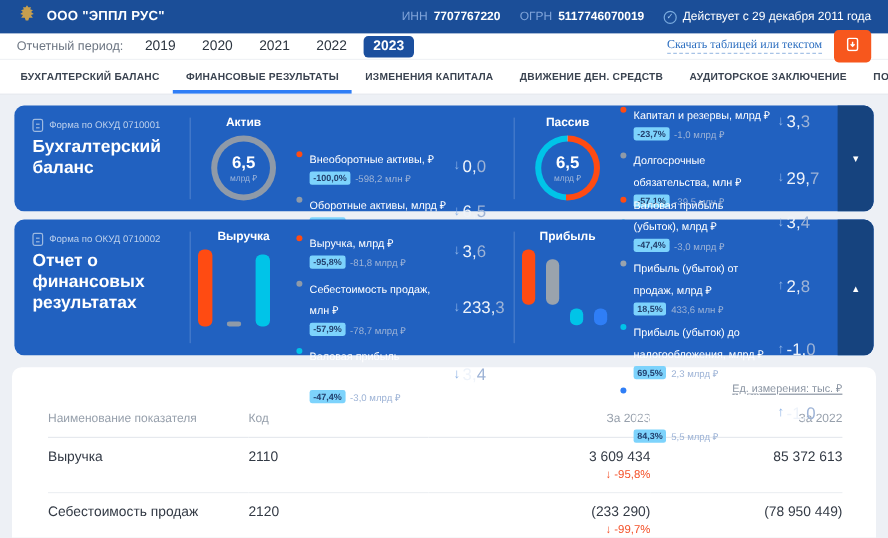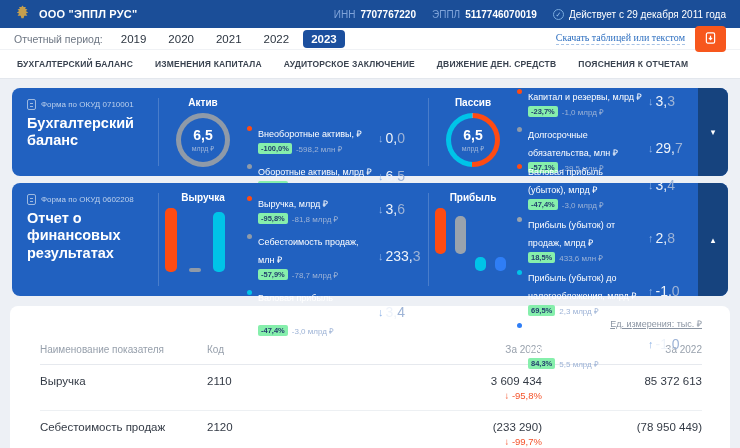--- a/index.html
+++ b/index.html
@@ -63,21 +63,21 @@
   .bar { position:absolute; border-radius:5px; }
 
   .legend { flex:1; display:flex; flex-direction:column; justify-content:center;
             gap:7px; min-width:0; padding:2px 2px 0 0;margin-top:48px; }
   .legend.four { gap:4px; }
   .litem { display:flex; gap:6px; }
   .ldot { width:5px; height:5px; border-radius:50%; flex:none; margin-top:3px; }
   .ltext { flex:1; min-width:0; }
   .llabel { font-size:9px; line-height:1.15; }
   .lbadges { display:flex; gap:4px; margin-top:2px; align-items:center; }
-  .badge { background:#86efac; color:#23406e; font-size:7.5px; font-weight:bold;
+  .badge { background:#7dd3fc; color:#23406e; font-size:7.5px; font-weight:bold;
            padding:1px 3px; border-radius:2px; }
   .ldelta { font-size:8px; color:#9db3d6; }
   .lvalue { flex:none; width:48px; font-size:14px; color:#eef3fa; display:flex;
             align-items:center; gap:2px; }
   .arr { color:#8fb4e6; font-size:11px; }
   .dim { color:#9db3d6; }
 
   
   .tablecard { background:#fff; border-radius:8px 8px 0 0; margin:10px 10px 0;
                padding:0 28px 0 30px; }
@@ -100,21 +100,21 @@
   <span>
     <svg width="17" height="17" viewBox="0 0 24 24" fill="#c69f4e">
         <path d="M12 2l1.6 2.4h3.2l-1.1 2.3 3.3 1.1-2.2 2.2 3.2 2.2-3.3 1.1 2.2 3.3h-4.3L13.5 20h-3L9.4 16.6H5.1l2.2-3.3-3.3-1.1 3.2-2.2-2.2-2.2 3.3-1.1-1.1-2.3h3.2z"></path>
       </svg>
   </span>
   <span class="company">ООО "ЭППЛ РУС"</span>
   <div class="top-right">
     <span class="tlbl">ИНН</span>
     <span class="tval">7707767220</span>
     <span class="tgap"></span>
-    <span class="tlbl">ЭППЛ</span>
+    <span class="tlbl">ОГРН</span>
     <span class="tval">5117746070019</span>
     <span class="tgap"></span>
     <span class="check">✓</span>
     <span>Действует с 29 декабря 2011 года</span>
   </div>
 </div>
 
 <div class="periodbar">
   <span class="plabel">Отчетный период:</span>
   <div class="years">
@@ -130,23 +130,24 @@
       <svg width="11" height="12" viewBox="0 0 12 13" fill="none" stroke="#fff" stroke-width="1.3">
           <rect x="1.5" y="1" width="9" height="11" rx="1.5"></rect>
           <path d="M6 4v4M4.2 6.4L6 8.2 7.8 6.4"></path>
         </svg>
     </span>
   </button>
 </div>
 
 <div class="tabs">
   <div class="tab">БУХГАЛТЕРСКИЙ БАЛАНС</div>
+  <div class="tab active">ФИНАНСОВЫЕ РЕЗУЛЬТАТЫ</div>
   <div class="tab">ИЗМЕНЕНИЯ КАПИТАЛА</div>
+  <div class="tab">ДВИЖЕНИЕ ДЕН. СРЕДСТВ</div>
   <div class="tab">АУДИТОРСКОЕ ЗАКЛЮЧЕНИЕ</div>
-  <div class="tab">ДВИЖЕНИЕ ДЕН. СРЕДСТВ</div>
   <div class="tab">ПОЯСНЕНИЯ К ОТЧЕТАМ</div>
 </div>
 
 <div class="content">
 
   <div class="card card1">
     <div class="titleblock">
       <div class="formline">
         <span class="doc-ico"></span>
         <span>Форма по ОКУД 0710001</span>
@@ -253,21 +254,21 @@
     </div>
     <div class="strip">
       <span>▾</span>
     </div>
   </div>
 
   <div class="card card2">
     <div class="titleblock">
       <div class="formline">
         <span class="doc-ico"></span>
-        <span>Форма по ОКУД 0602208</span>
+        <span>Форма по ОКУД 0710002</span>
       </div>
       <div class="card-title">Отчет о финансовых результатах</div>
     </div>
     <div class="vdiv"></div>
     <div class="half">
       <div class="chart-col">
         <div class="sec-title">Выручка</div>
         <div class="barchart bars-rev">
             <div class="bar" style="left: 0px; width: 12px; background: rgb(255, 75, 18); bottom: 0px; height: 64px;"></div>
             <div class="bar" style="left: 24px; width: 12px; background: rgb(143, 154, 168); bottom: 0px; height: 4px;"></div>

